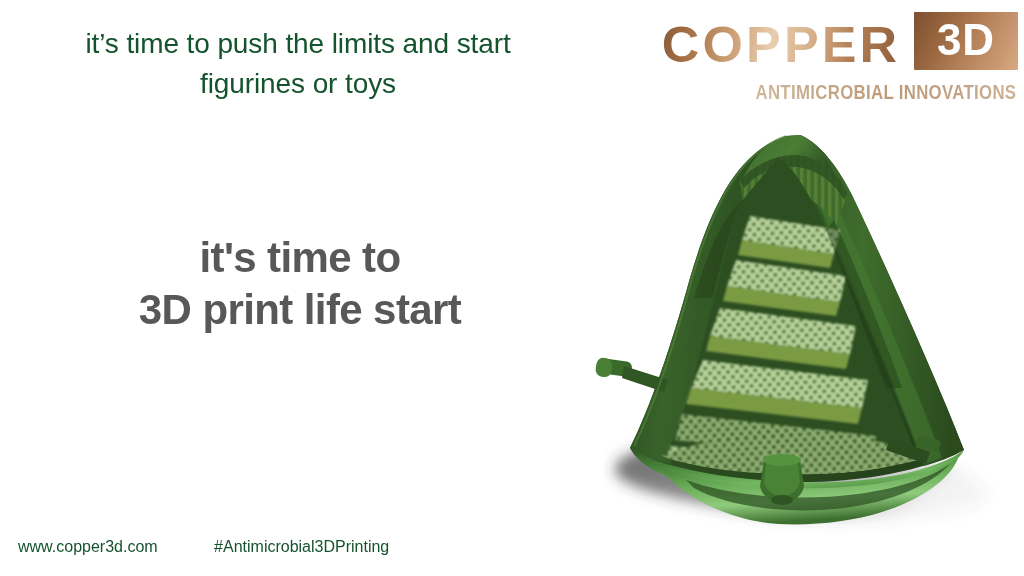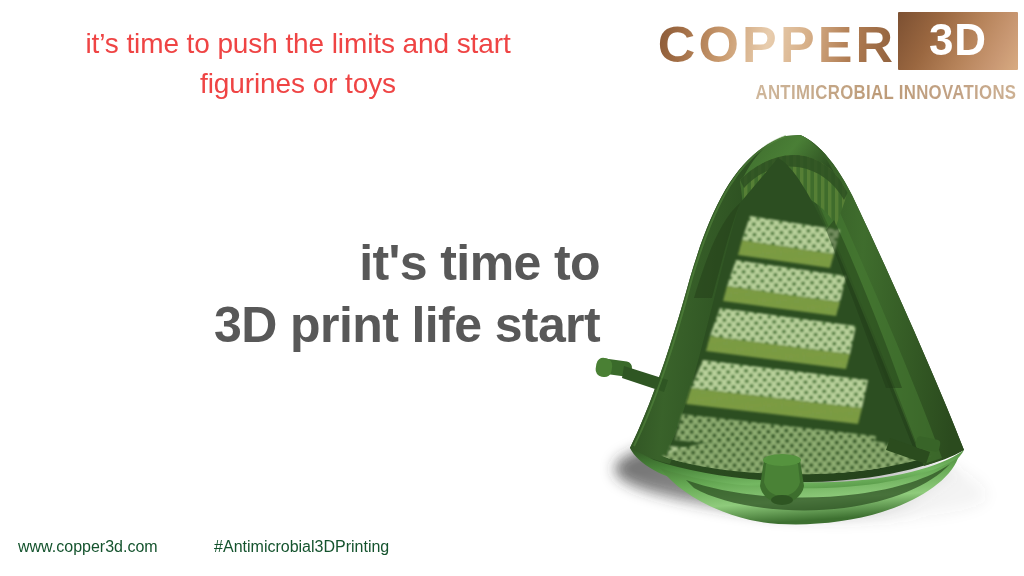--- a/index.html
+++ b/index.html
@@ -23,38 +23,38 @@
     overflow: hidden;
   }
 
   
   .intro {
     position: absolute;
     left: 8px;
     top: 24px;
     width: 580px;
     text-align: center;
-    color: #ef4444;
+    color: #14532d;
     font-size: 28px;
     line-height: 1.43;
     font-weight: 400;
     letter-spacing: -0.1px;
   }
   .intro .l1, .intro .l2, .intro .l3 { display: block; white-space: nowrap; }
   .intro .l3 { }
 
   
   .headline {
     position: absolute;
     left: 0px;
     top: 232px;
     width: 600px;
-    text-align: right;
+    text-align: center;
     color: #585858;
-    font-size: 50px;
+    font-size: 42px;
     font-weight: 700;
     line-height: 1.24;
     letter-spacing: -0.6px;
   }
   .headline span { display: block; white-space: nowrap; }
 
   
   .footer {
     position: absolute;
     left: 18px;
@@ -95,22 +95,22 @@
       #b07c52 80%,
       #8e5f3c 100%);
     -webkit-background-clip: text;
     background-clip: text;
     color: transparent;
     -webkit-text-fill-color: transparent;
     transform: scaleX(1.04);
     transform-origin: right center;
   }
   .logo-badge {
-    margin-left: 2px;
-    width: 120px;
+    margin-left: 14px;
+    width: 104px;
     height: 58px;
     background: linear-gradient(115deg, #7e5233 0%, #9c6840 30%, #c1applied 0%, #c79468 72%, #d6a97d 100%);
     background: linear-gradient(115deg, #7d5133 0%, #9a6841 32%, #b9８0 0%, #bc8a5f 70%, #d2a479 100%);
     background: linear-gradient(118deg, #7c5032 0%, #9a6740 30%, #b6835a 58%, #c99873 82%, #d8ab81 100%);
     display: flex;
     align-items: center;
     justify-content: center;
     border-radius: 1px;
   }
   .logo-badge-text {

